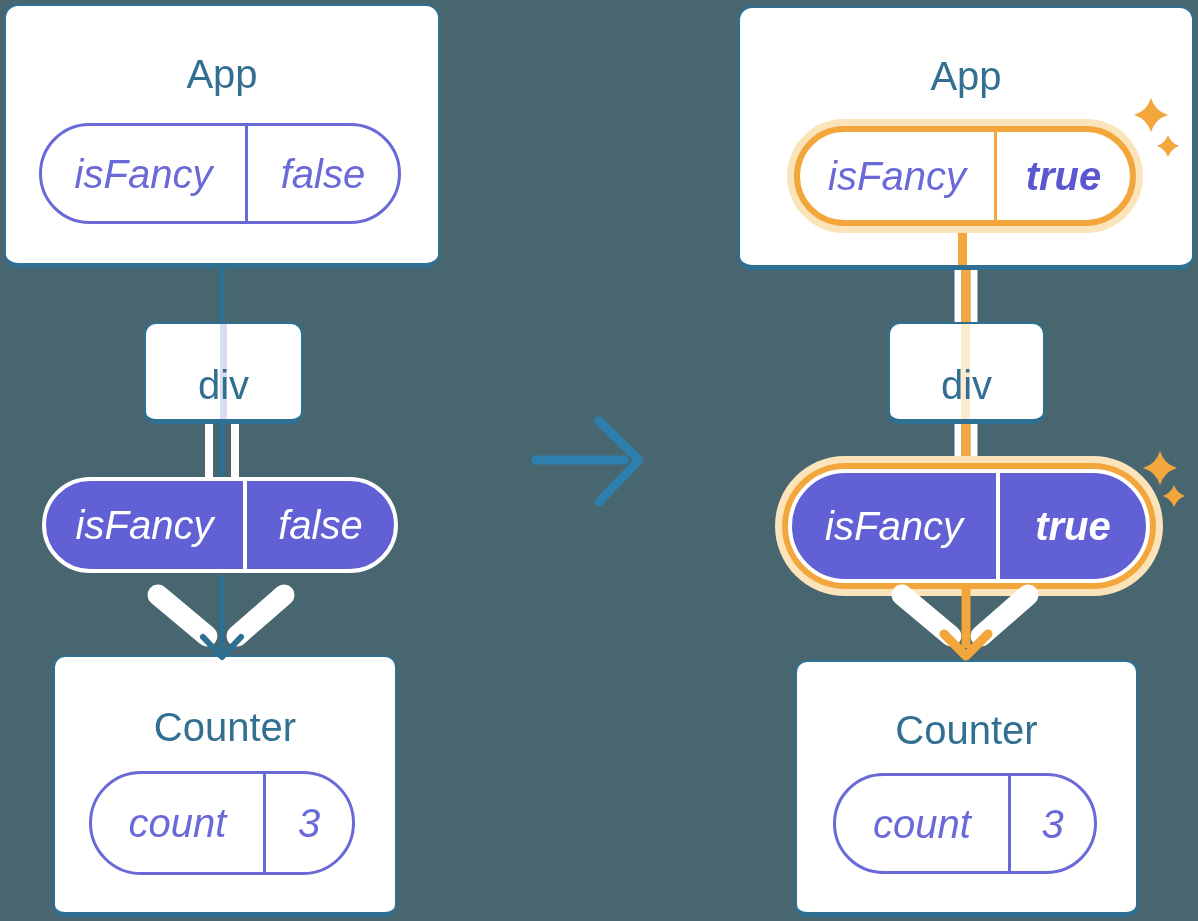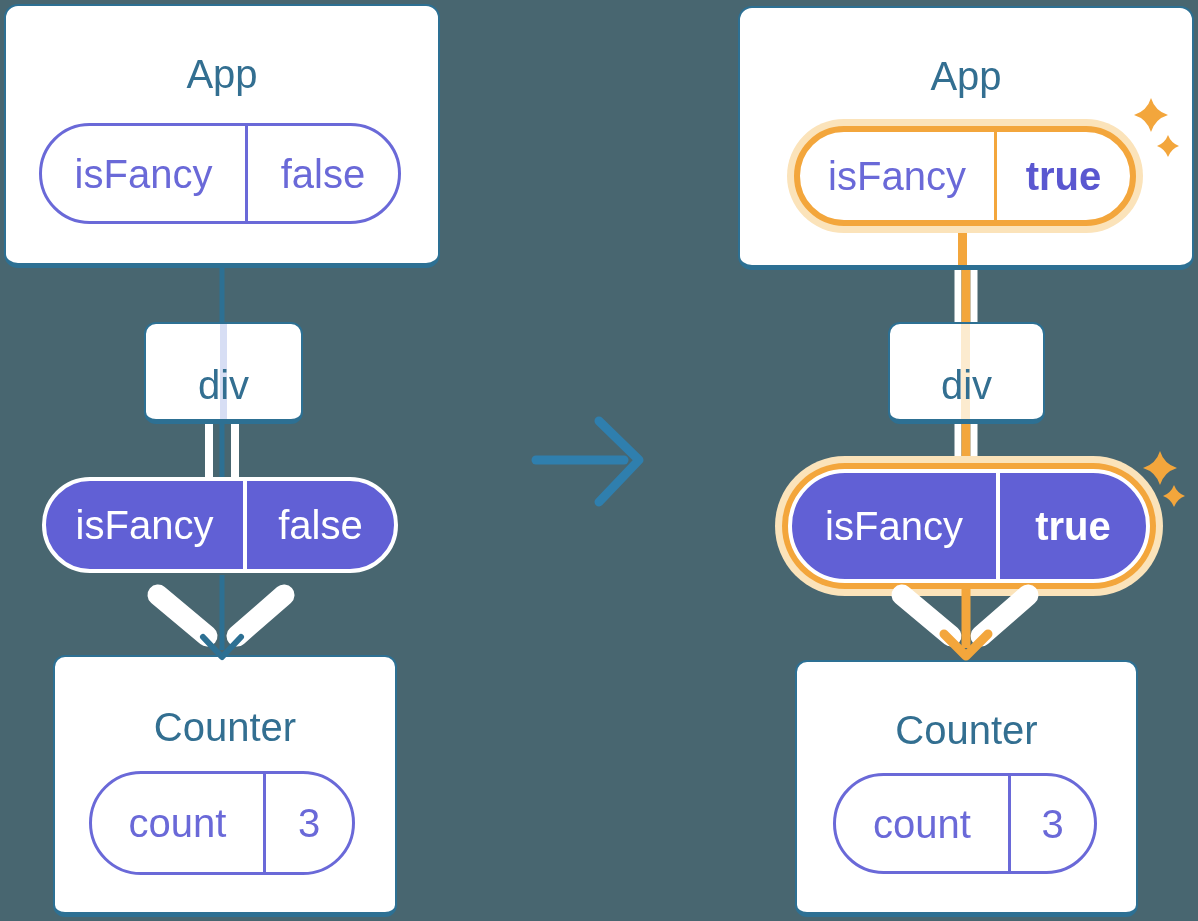--- a/index.html
+++ b/index.html
@@ -19,21 +19,21 @@
     position:absolute;z-index:2;background:var(--card-bg);box-sizing:border-box;
     border:2px solid var(--line-blue);border-bottom-width:5px;border-radius:14px;
   }
   .card-title{
     position:absolute;left:0;right:0;text-align:center;z-index:3;
     font-size:40px;font-weight:500;color:var(--title-blue);line-height:1.3;
   }
   .pill{
     position:absolute;display:flex;align-items:stretch;box-sizing:border-box;z-index:4;
   }
-  .seg{display:flex;align-items:center;justify-content:center;font-size:40px;line-height:1;}
+  .seg{display:flex;align-items:center;justify-content:center;font-size:40px;line-height:1;font-style:italic;}
   .pill-outline{border:3px solid var(--indigo);border-radius:52px;color:var(--indigo);background:var(--card-bg);}
   .pill-outline .seg-name{border-right:3px solid var(--indigo);}
   .pill-filled{background:var(--indigo-fill);border:4px solid #fff;color:#fff;}
   .pill-filled .seg-name{border-right:4px solid #fff;}
   .pill-fancy-outline{
     background:var(--card-bg);border:6px solid var(--orange);border-radius:56px;color:var(--indigo);
     box-shadow:0 0 0 7px var(--orange-pale);
   }
   .pill-fancy-outline .seg-name{border-right:3px solid var(--orange);}
   .pill-fancy-filled{

